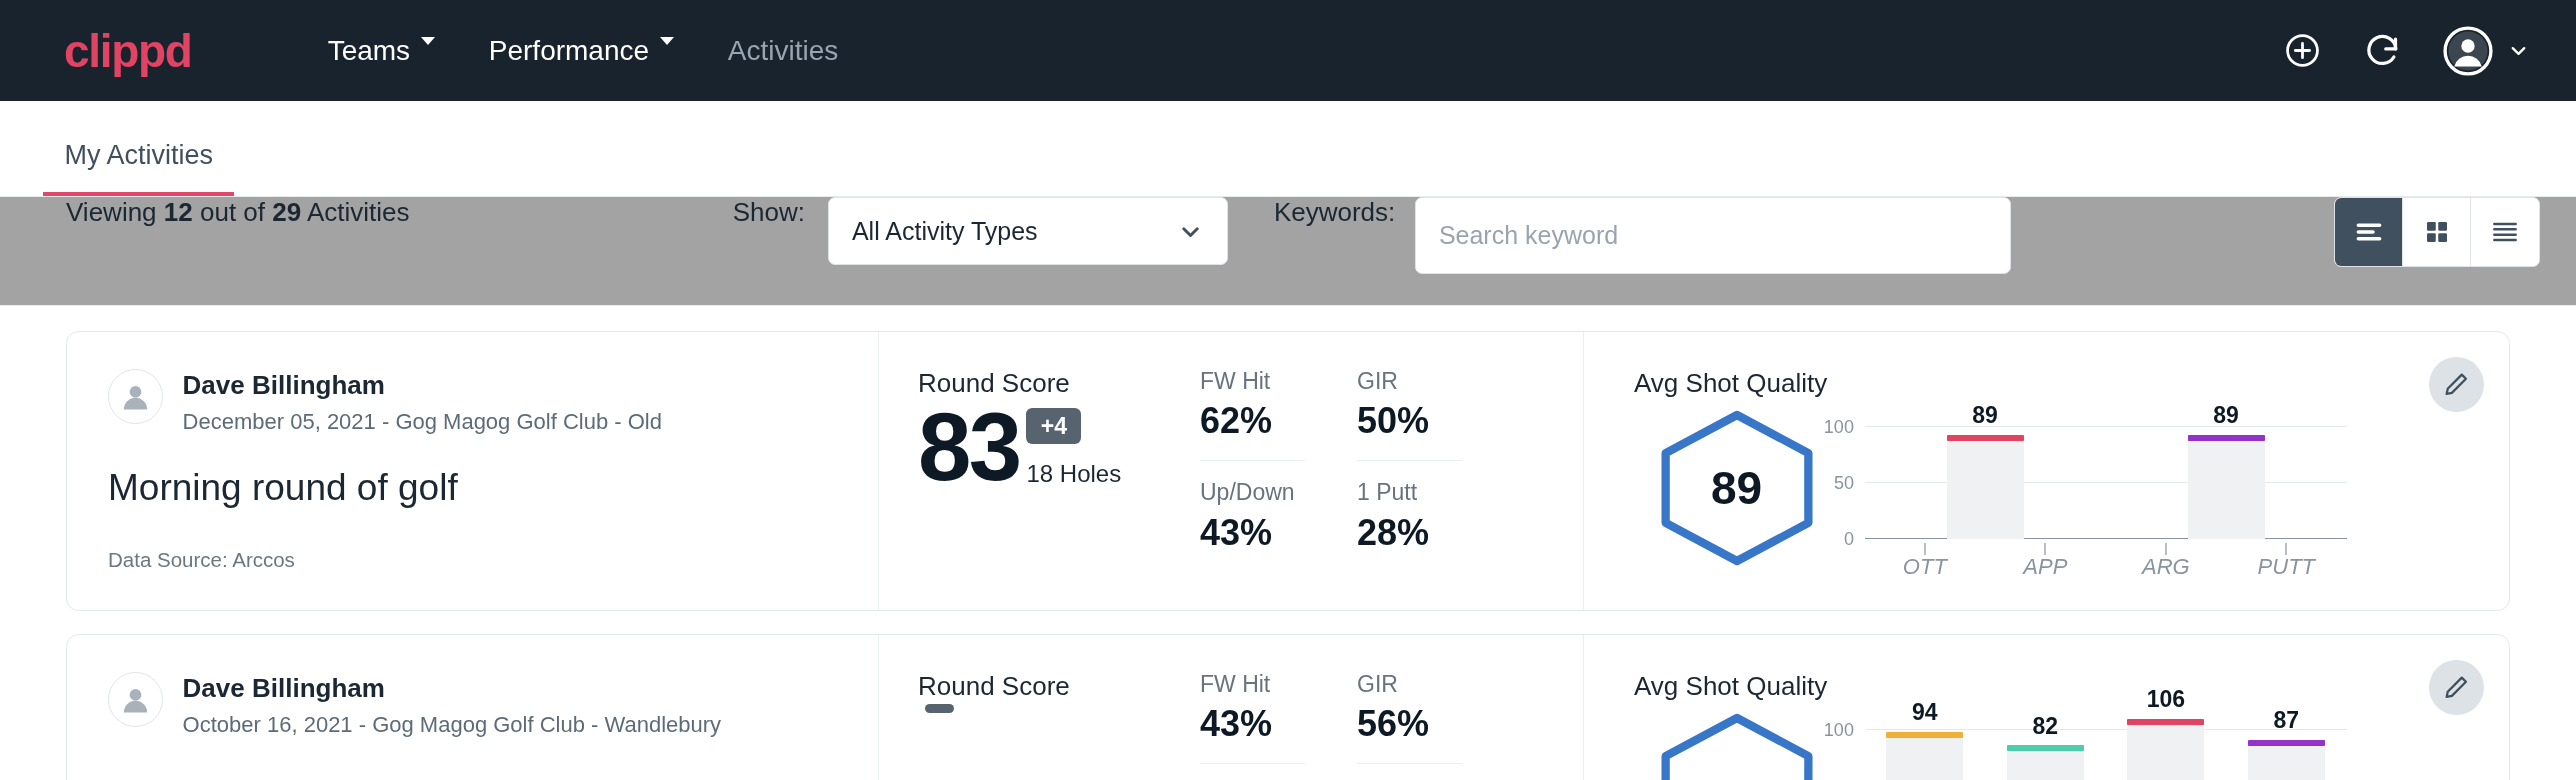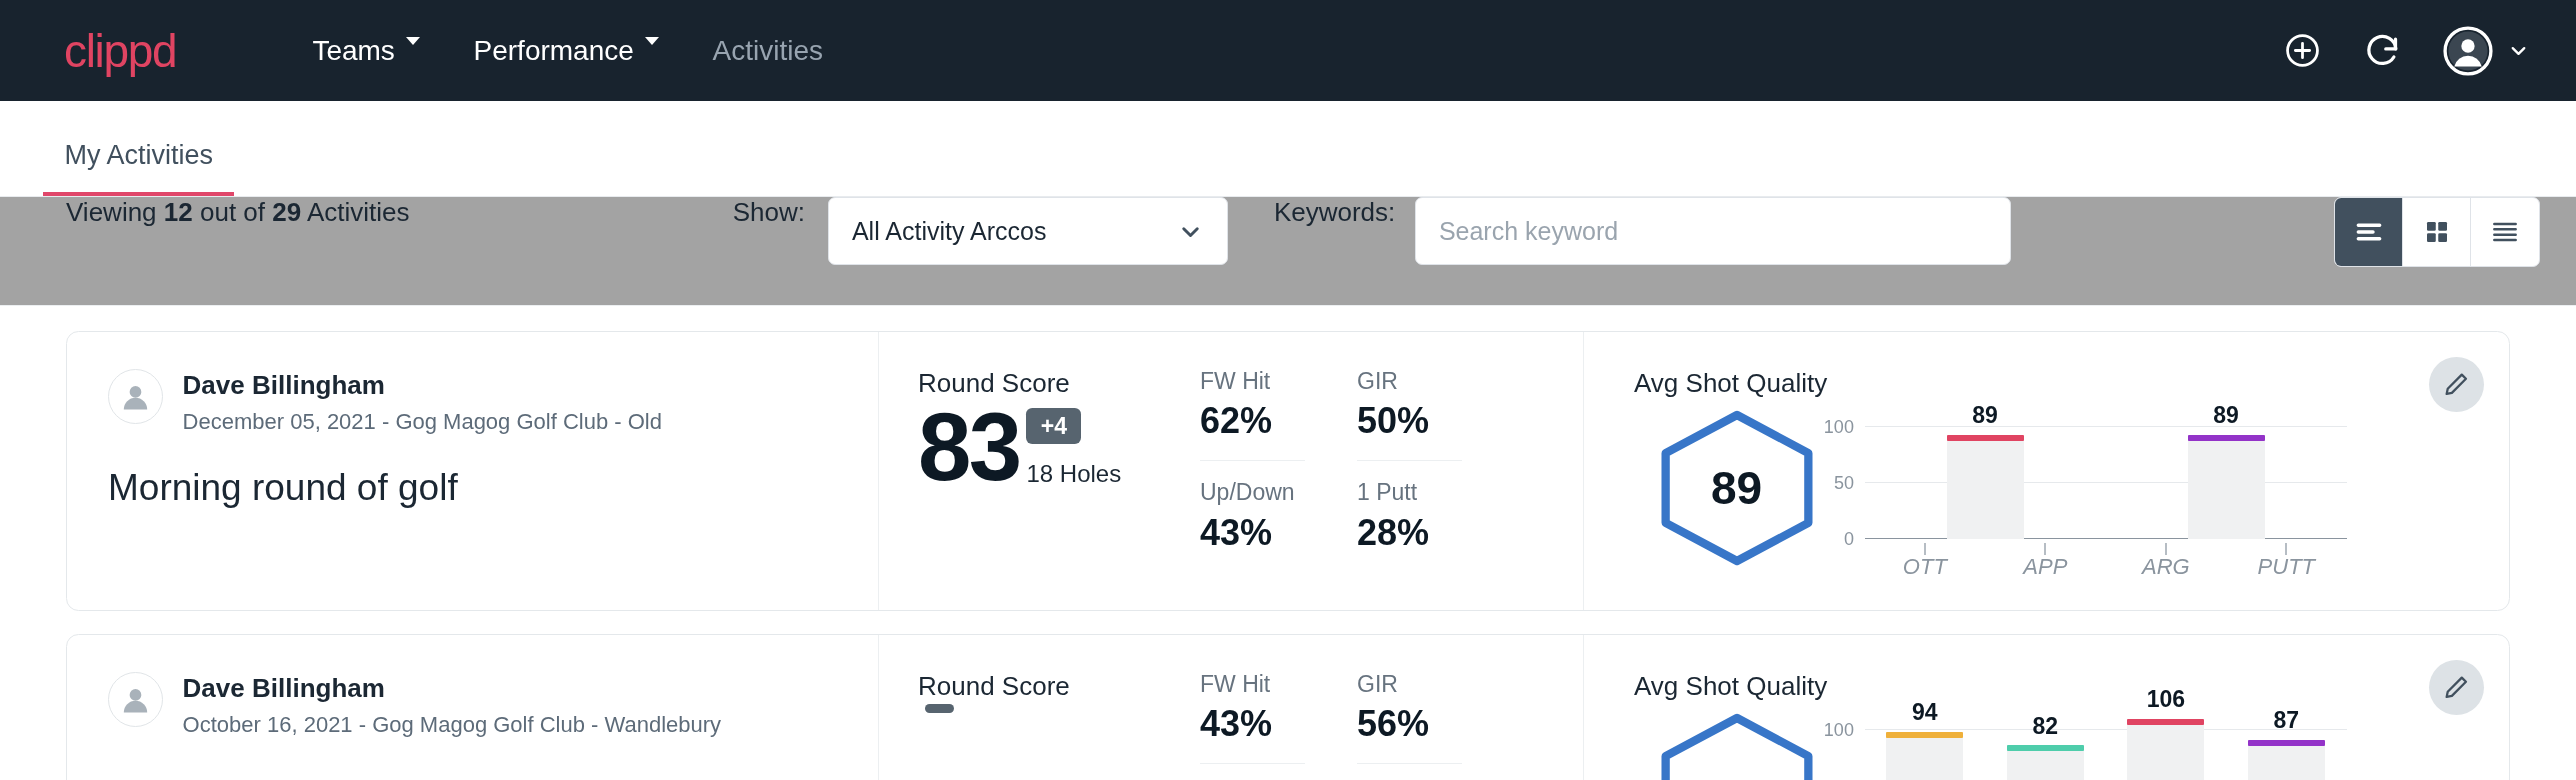--- a/index.html
+++ b/index.html
@@ -13,21 +13,21 @@
   
   .topbar {
     height: 101px;
     background: #18232e;
     display: flex;
     align-items: center;
     padding: 0 46px 0 64px;
   }
   .logo {
     font-size: 46px;
-    font-weight: 400;
+    font-weight: 700;
     color: #e04462;
     letter-spacing: -1.3px;
     margin-right: 109px;
     line-height: 1;
     user-select: none;
   }
   .nav { display: flex; align-items: center; gap: 0px; }
   .nav-item {
     display: flex; align-items: flex-start; gap: 10.7px;
     color: #ffffff;
@@ -83,21 +83,21 @@
     background: #ffffff;
     border: 0.9px solid #dfe3e8;
     border-radius: 7.1px;
     display: flex; align-items: center;
     padding: 0 23px;
     cursor: pointer;
   }
   .select span { font-size: 25px; color: #1b2733; flex: 1; }
   .kw-label { font-size: 26px; color: #1b2733; margin: 0 19.6px 0 46px; white-space: nowrap; }
   .search {
-    width: 596px; height: 68px;
+    width: 596px; height: 77px;
     background: #ffffff;
     border: 0.9px solid #dfe3e8;
     border-radius: 7.1px;
     padding: 2px 23px;
     font-size: 25px;
     color: #1b2733;
     font-family: "Liberation Sans", sans-serif;
   }
   .search::placeholder { color: #9aa4ae; }
   .viewtoggle {
@@ -278,21 +278,21 @@
 
 <div class="filterbar">
   <div class="viewing">
     <span>Viewing </span><b>12</b><span> out of </span><b>29</b><span> Activities</span>
   </div>
 
   <div class="spacer"></div>
 
   <div class="show-label">Show:</div>
   <div class="select">
-    <span>All Activity Arccos</span>
+    <span>All Activity Types</span>
     <svg width="27" height="27" viewBox="0 0 24 24" fill="none" stroke="#41505e" stroke-width="2.6">
       <path d="M6 9.5l6 6 6-6" stroke-linecap="round" stroke-linejoin="round"></path>
     </svg>
   </div>
 
   <div class="kw-label">Keywords:</div>
   <input class="search" placeholder="Search keyword" style="">
 
   <div class="spacer"></div>
 
@@ -328,20 +328,21 @@
             <circle cx="12" cy="9.2" r="3.6" fill="#a9b2ba"></circle>
             <path d="M4.8 20a7.2 7.2 0 0 1 14.4 0z" fill="#a9b2ba"></path>
           </svg>
         </div>
         <div class="who-txt">
           <div class="who-name">Dave Billingham</div>
           <div class="who-sub">December 05, 2021 - Gog Magog Golf Club - Old</div>
         </div>
       </div>
       <div class="c-title">Morning round of golf</div>
+      <div class="c-src">Data Source: Arccos</div>
     </div>
 
     <div class="c-score">
       <div class="blk-label">Round Score</div>
       <div class="score-row">
         <div class="score-num">83</div>
         <div class="score-col">
           <div class="badge">+4</div>
           <div class="holes">18 Holes</div>
         </div>

